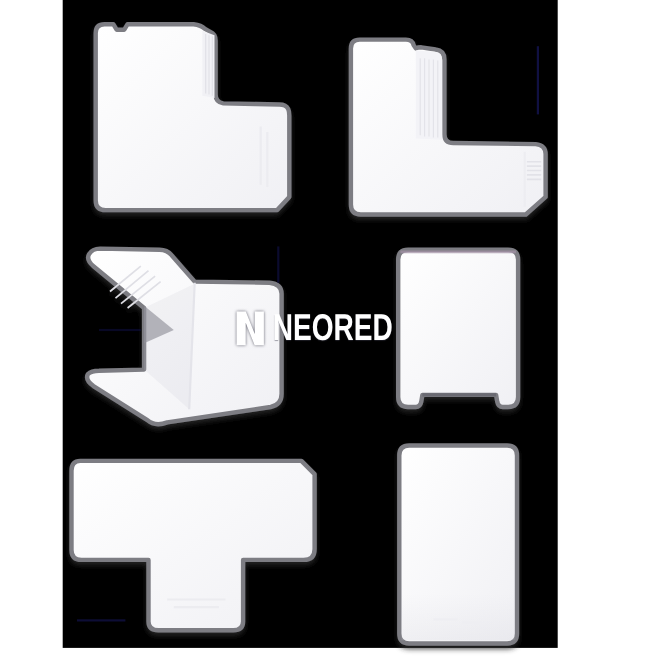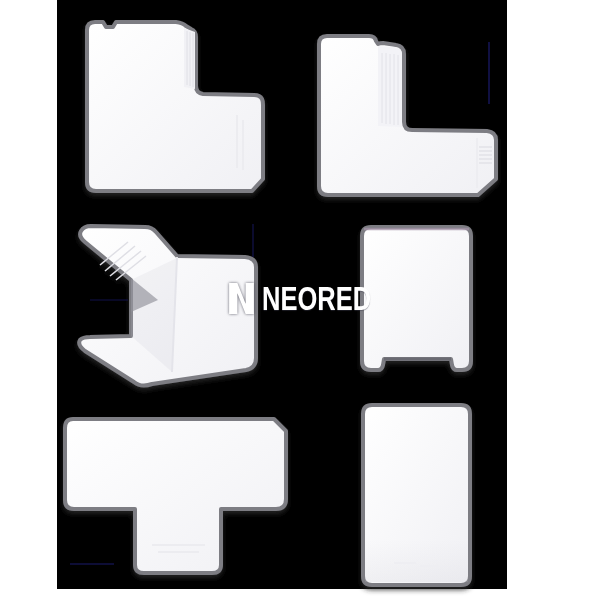--- a/index.html
+++ b/index.html
@@ -6,21 +6,21 @@
   .stage{
     position:relative;width:600px;height:600px;overflow:hidden;
     background:#ffffff;font-family:"Liberation Sans",sans-serif;
   }
   .canvas-black{
     position:absolute;left:57px;top:0;width:450px;height:589px;
     background:#000000;
   }
   .pieces-svg{position:absolute;left:0;top:0;width:600px;height:600px;}
   .watermark{
-    position:absolute;left:226px;top:280px;height:36px;
+    position:absolute;left:212px;top:280px;height:36px;
     display:flex;align-items:center;gap:5px;z-index:5;pointer-events:none;
   }
   .watermark .logo{
     width:31px;height:31px;display:block;
     filter:drop-shadow(0 0 1.5px rgba(70,70,85,0.85));
   }
   .watermark .wm-text{
     color:#ffffff;font-weight:bold;font-size:34px;line-height:1;
     letter-spacing:0px;transform:scaleX(0.75);transform-origin:left center;
     white-space:nowrap;

